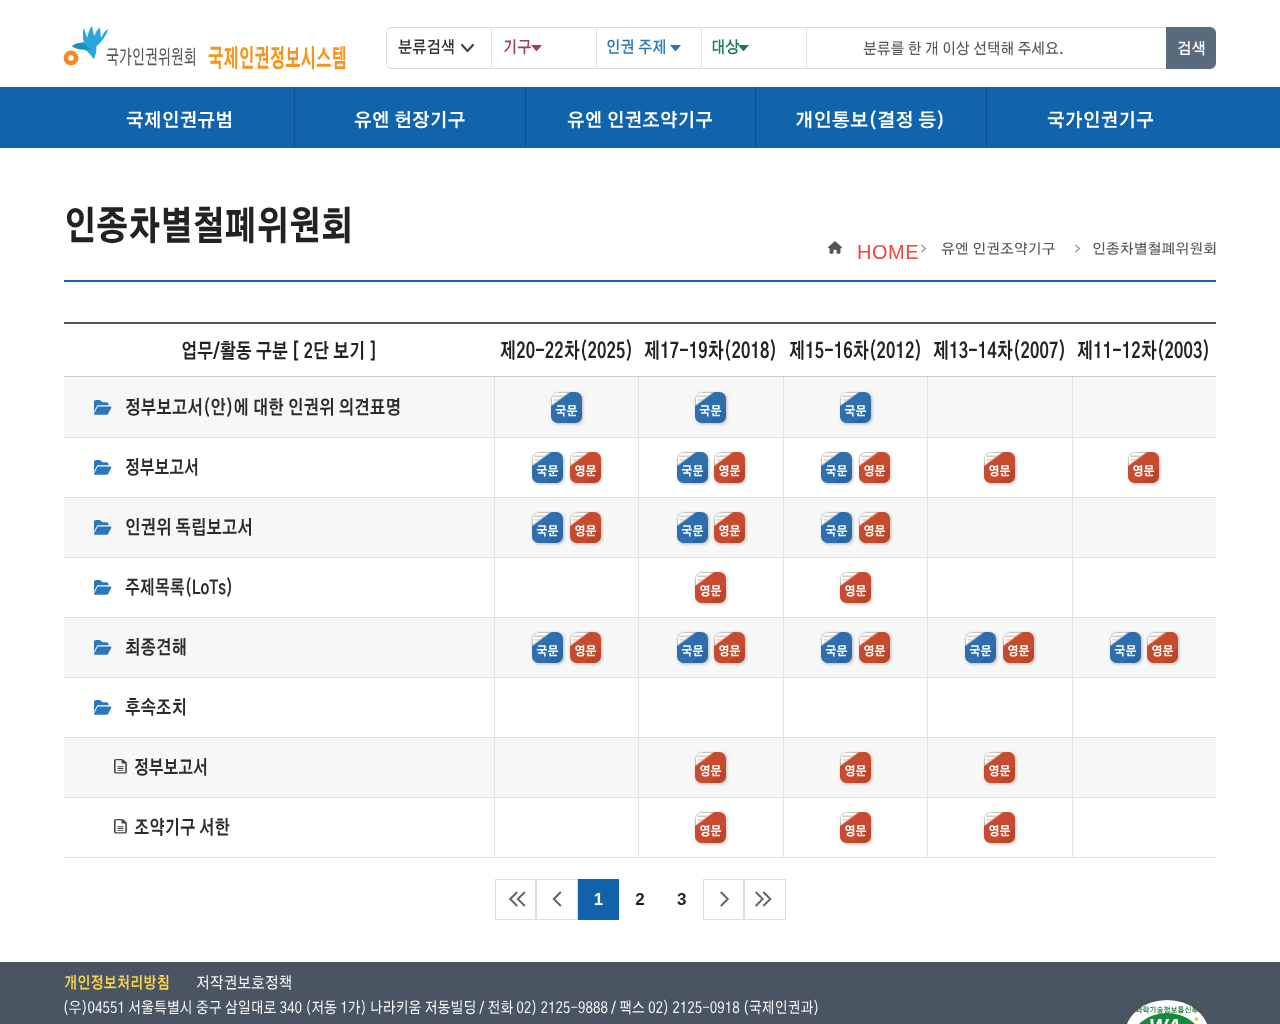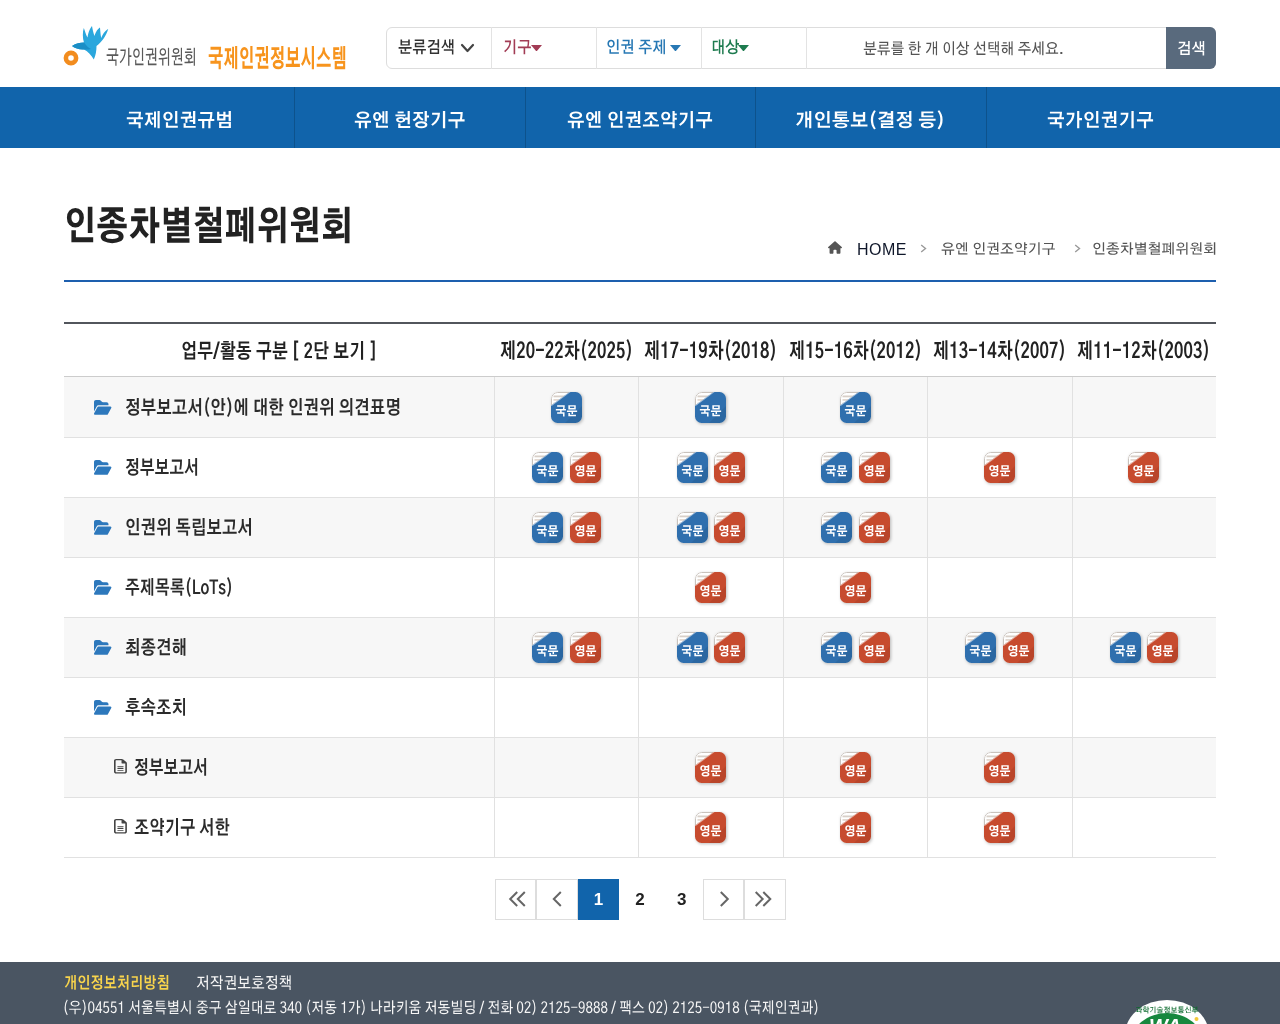--- a/index.html
+++ b/index.html
@@ -117,21 +117,21 @@
     </svg>
 <svg style="position:absolute;left:1047.3px;top:109.8px" width="107.0" height="21.3" viewBox="0 -16.65 107.00 21.28">
       <path d="M2.8 -2.5V-4.5H14.7V1.7H12.5V-2.5ZM0.8 -7.5V-9.5H17.0V-7.5H10.0V-3.8H7.8V-7.5ZM2.9 -13.1V-15.0H15.0Q15.0 -13.9 14.8 -12.1Q14.6 -10.3 14.4 -9.1H12.2Q12.5 -10.1 12.6 -11.3Q12.8 -12.5 12.8 -13.1Z M30.1 1.6V-15.6H32.3V-8.7H35.0V-6.4H32.3V1.6ZM18.9 -2.2Q21.8 -4.2 23.5 -6.8Q25.1 -9.5 25.2 -11.9H19.8V-14.0H27.5Q27.5 -11.7 27.0 -9.7Q26.5 -7.7 25.5 -6.1Q24.5 -4.5 23.3 -3.2Q22.1 -1.9 20.5 -0.7Z M39.9 1.2V-4.3H42.1V-0.8H51.8V1.2ZM49.1 -3.1V-15.6H51.3V-3.1ZM37.3 -10.4Q37.3 -12.4 38.6 -13.7Q40.0 -14.9 42.0 -14.9Q44.0 -14.9 45.4 -13.7Q46.7 -12.4 46.7 -10.4Q46.7 -8.3 45.4 -7.1Q44.1 -5.9 42.0 -5.9Q39.9 -5.9 38.6 -7.1Q37.3 -8.3 37.3 -10.4ZM39.6 -10.4Q39.6 -9.2 40.3 -8.5Q40.9 -7.7 42.0 -7.7Q43.1 -7.7 43.7 -8.5Q44.4 -9.2 44.4 -10.4Q44.4 -11.5 43.7 -12.3Q43.1 -13.1 42.0 -13.1Q40.9 -13.1 40.3 -12.3Q39.6 -11.5 39.6 -10.4Z M57.6 1.2V-3.5H59.8V-0.7H69.7V1.2ZM63.6 -4.8V-6.7H67.0V-15.6H69.3V-2.6H67.0V-4.8ZM54.8 -7.9V-9.9H56.5Q63.1 -9.9 66.4 -10.3V-8.4Q64.4 -8.1 61.4 -8.0V-4.0H59.3V-7.9Q57.1 -7.9 56.5 -7.9ZM56.3 -13.0V-14.9H65.1Q65.1 -13.8 65.0 -12.3Q64.8 -10.8 64.6 -9.8H62.4Q62.6 -10.6 62.8 -11.6Q63.0 -12.6 63.0 -13.0Z M84.4 1.6V-15.6H86.7V1.6ZM72.7 -2.2Q75.7 -4.2 77.4 -6.8Q79.1 -9.4 79.2 -11.9H73.7V-14.0H81.5Q81.5 -5.7 74.3 -0.8Z M89.9 -5.2V-7.3H106.1V-5.2H99.1V1.7H96.9V-5.2ZM92.1 -12.7V-14.7H104.2Q104.2 -13.1 104.0 -10.8Q103.8 -8.6 103.4 -7.0H101.2Q101.6 -8.5 101.8 -10.1Q102.0 -11.8 102.0 -12.7Z" fill="#fff"></path>
     </svg>
 <svg style="position:absolute;left:63.5px;top:204.8px" width="289.0" height="44.3" viewBox="0 -34.65 289.00 44.27">
       <path d="M7.4 2.5V-9.3H11.9V-2.3H29.2V2.5ZM23.8 -6.7V-32.9H28.4V-6.7ZM2.9 -21.9Q2.9 -26.3 5.2 -28.9Q7.6 -31.6 11.4 -31.6Q15.2 -31.6 17.5 -28.9Q19.9 -26.3 19.9 -21.9Q19.9 -17.5 17.5 -14.9Q15.2 -12.2 11.4 -12.2Q7.6 -12.2 5.2 -14.9Q2.9 -17.5 2.9 -21.9ZM7.4 -21.9Q7.4 -19.6 8.5 -18.1Q9.6 -16.6 11.4 -16.6Q13.2 -16.6 14.3 -18.1Q15.4 -19.6 15.4 -21.9Q15.4 -24.3 14.3 -25.8Q13.2 -27.3 11.4 -27.3Q9.6 -27.3 8.5 -25.8Q7.4 -24.3 7.4 -21.9Z M36.7 -3.2Q36.7 -6.4 39.9 -8.2Q43.1 -9.9 48.2 -9.9Q53.3 -9.9 56.5 -8.2Q59.6 -6.4 59.6 -3.2Q59.6 0.0 56.5 1.7Q53.3 3.5 48.2 3.5Q43.1 3.5 39.9 1.7Q36.7 0.0 36.7 -3.2ZM41.7 -3.2Q41.7 -0.7 48.2 -0.7Q51.2 -0.7 52.9 -1.4Q54.7 -2.0 54.7 -3.2Q54.7 -5.8 48.2 -5.8Q41.7 -5.8 41.7 -3.2ZM33.5 -11.4V-15.9H45.9V-20.0H50.4V-15.9H62.7V-11.4ZM35.3 -21.4Q38.6 -22.3 41.4 -23.8Q44.3 -25.3 45.1 -27.3L45.2 -27.9H37.4V-32.3H59.0V-27.9H51.2L51.2 -27.3Q52.1 -25.3 54.9 -23.8Q57.7 -22.3 61.0 -21.3L59.4 -17.6Q55.9 -18.4 52.9 -20.0Q49.9 -21.6 48.2 -23.6Q44.7 -19.4 37.1 -17.5Z M86.4 3.5V-32.9H91.0V-17.3H95.3V-12.1H91.0V3.5ZM70.4 -26.5V-31.4H81.4V-26.5ZM65.7 -4.5Q67.3 -5.6 68.5 -6.7Q69.7 -7.8 70.9 -9.3Q72.2 -10.9 72.9 -12.8Q73.5 -14.8 73.5 -17.0V-18.5H67.1V-23.4H84.2V-18.5H78.0V-17.3Q78.0 -10.8 84.9 -5.1L82.0 -1.7Q80.5 -2.8 78.6 -5.1Q76.6 -7.3 75.8 -9.2Q74.7 -6.8 72.7 -4.5Q70.6 -2.2 68.8 -1.0Z M103.1 3.0V-7.0H120.5V-8.9H103.0V-13.3H124.9V-3.3H107.5V-1.3H125.5V3.0ZM114.3 -17.1V-21.6H120.3V-24.3H114.3V-28.8H120.3V-32.9H124.9V-14.2H120.3V-17.1ZM99.8 -15.2V-32.0H104.1V-27.8H110.6V-32.0H114.9V-15.2ZM104.1 -19.4H110.6V-23.6H104.1Z M135.2 3.3V-6.6H152.6V-8.5H135.1V-12.8H157.0V-3.0H139.6V-1.0H157.6V3.3ZM148.1 -18.0V-22.6H152.4V-32.9H157.0V-13.8H152.4V-18.0ZM135.1 -28.8V-32.8H146.0V-28.8ZM130.4 -16.5Q133.1 -17.4 135.3 -18.9Q137.5 -20.5 137.8 -22.1L137.8 -23.1H131.6V-27.1H149.1V-23.1H143.2V-22.2Q143.5 -20.6 145.5 -19.1Q147.5 -17.6 149.7 -16.8L147.5 -13.5Q145.7 -14.2 143.6 -15.5Q141.6 -16.8 140.5 -18.2Q139.3 -16.5 137.0 -15.1Q134.7 -13.7 132.7 -13.1Z M176.3 -9.7V-14.5H179.3V-18.8H176.4V-23.5H179.3V-32.0H183.2V1.8H179.3V-9.7ZM185.1 3.5V-32.9H189.3V3.5ZM162.0 -3.0V-7.6H164.6V-25.0H162.6V-29.6H176.8V-25.0H174.9V-7.8Q176.2 -7.8 177.8 -8.0V-3.7Q172.1 -3.0 164.8 -3.0ZM168.3 -7.6H169.1Q169.7 -7.6 171.1 -7.7V-25.0H168.3Z M216.8 3.5V-32.9H221.4V3.5ZM194.7 -8.7V-13.3H197.9Q208.8 -13.3 216.1 -14.5V-10.0Q212.6 -9.3 207.3 -9.0V2.7H202.7V-8.8Q200.2 -8.7 197.9 -8.7ZM196.7 -24.2Q196.7 -27.7 199.2 -29.9Q201.6 -32.1 205.2 -32.1Q208.9 -32.1 211.3 -29.9Q213.7 -27.8 213.7 -24.2Q213.7 -20.6 211.3 -18.4Q208.9 -16.2 205.2 -16.2Q201.5 -16.2 199.1 -18.4Q196.7 -20.5 196.7 -24.2ZM201.3 -24.2Q201.3 -22.5 202.4 -21.4Q203.5 -20.4 205.2 -20.4Q207.0 -20.4 208.1 -21.4Q209.2 -22.5 209.2 -24.2Q209.2 -25.9 208.1 -26.9Q206.9 -28.0 205.2 -28.0Q203.5 -28.0 202.4 -26.9Q201.3 -25.8 201.3 -24.2Z M232.0 2.6V-7.0H236.4V-1.9H254.1V2.6ZM242.8 -8.6V-12.7H248.8V-32.9H253.4V-5.4H248.8V-8.6ZM227.0 -13.6V-18.0H230.0Q240.5 -18.0 247.9 -19.4V-15.0Q244.2 -14.3 239.2 -13.9V-7.6H234.9V-13.7Q233.2 -13.6 230.0 -13.6ZM229.2 -26.2Q229.2 -29.2 231.6 -30.9Q234.0 -32.7 237.6 -32.7Q241.3 -32.7 243.7 -30.9Q246.1 -29.2 246.1 -26.2Q246.1 -23.2 243.7 -21.5Q241.3 -19.8 237.6 -19.8Q234.0 -19.8 231.6 -21.5Q229.2 -23.2 229.2 -26.2ZM233.7 -26.2Q233.7 -25.1 234.8 -24.4Q235.9 -23.7 237.6 -23.7Q239.3 -23.7 240.4 -24.4Q241.5 -25.1 241.5 -26.2Q241.5 -27.4 240.4 -28.0Q239.3 -28.7 237.6 -28.7Q236.0 -28.7 234.8 -28.0Q233.7 -27.4 233.7 -26.2Z M259.0 -1.0V-5.7H261.7Q274.6 -5.7 280.3 -6.5V-2.0Q273.8 -1.0 261.6 -1.0ZM267.3 -3.9V-10.1H271.9V-3.9ZM280.8 3.5V-32.9H285.5V3.5ZM263.9 -27.2V-31.4H275.5V-27.2ZM259.8 -21.3V-25.4H278.7V-21.3ZM261.0 -14.3Q261.0 -17.1 263.5 -18.6Q265.9 -20.1 269.6 -20.1Q273.3 -20.1 275.8 -18.6Q278.4 -17.1 278.4 -14.3Q278.4 -11.5 275.9 -9.9Q273.3 -8.4 269.6 -8.4Q265.9 -8.4 263.5 -9.9Q261.0 -11.5 261.0 -14.3ZM265.6 -14.3Q265.6 -13.2 266.8 -12.7Q267.9 -12.2 269.6 -12.2Q271.3 -12.2 272.5 -12.7Q273.7 -13.2 273.7 -14.3Q273.7 -16.4 269.6 -16.4Q267.9 -16.4 266.8 -15.9Q265.6 -15.4 265.6 -14.3Z" fill="#222"></path>
     </svg>
 <svg class="abs" style="left:828px;top:241px" width="14" height="13" viewBox="0 0 576 512">
       <path d="M575.8 255.5c0 18-15 32.1-32 32.1h-32l.7 160.2c0 2.7-.2 5.4-.5 8.1V472c0 22.1-17.9 40-40 40H456c-1.1 0-2.2 0-3.3-.1c-1.4 .1-2.8 .1-4.2 .1H416 392c-22.1 0-40-17.9-40-40V448 384c0-17.7-14.3-32-32-32H256c-17.7 0-32 14.3-32 32v64 24c0 22.1-17.9 40-40 40H160 128.1c-1.5 0-3-.1-4.5-.2c-1.2 .1-2.4 .2-3.6 .2H104c-22.1 0-40-17.9-40-40V360c0-.9 0-1.9 .1-2.8V287.6H32c-18 0-32-14-32-32.1c0-9 3-17 10-24L266.4 8c7-7 15-8 22-8s15 2 21 7L564.8 231.5c8 7 12 15 11 24z" fill="#555"></path>
     </svg>
-<div class="abs" style="left:857px;top:241px;font-size:16px;color:#0f172a;letter-spacing:0.5px">HOME</div>
+<div class="abs" style="left:857px;top:241px;font-size:20px;color:#ef4444;letter-spacing:0.5px">HOME</div>
 <svg style="position:absolute;left:940.5px;top:240.9px" width="114.6" height="16.1" viewBox="0 -12.60 114.60 16.10">
       <path d="M0.6 -2.9V-4.0H13.2V-2.9H10.0V1.3H8.6V-2.9H5.2V1.3H3.9V-2.9ZM2.1 -8.4Q2.1 -9.3 2.8 -9.9Q3.5 -10.5 4.5 -10.8Q5.6 -11.1 6.9 -11.1Q9.0 -11.1 10.4 -10.4Q11.8 -9.7 11.8 -8.4Q11.8 -7.2 10.4 -6.4Q9.0 -5.7 6.9 -5.7Q4.9 -5.7 3.5 -6.4Q2.1 -7.2 2.1 -8.4ZM3.5 -8.4Q3.5 -7.6 4.6 -7.2Q5.6 -6.8 6.9 -6.8Q8.4 -6.8 9.4 -7.2Q10.3 -7.7 10.3 -8.4Q10.3 -9.2 9.4 -9.6Q8.4 -10.0 6.9 -10.0Q5.6 -10.0 4.6 -9.6Q3.5 -9.2 3.5 -8.4Z M17.2 0.9V-3.0H18.5V-0.3H26.4V0.9ZM24.8 -2.2V-11.4H26.0V-2.2ZM20.4 -6.9V-8.1H22.3V-11.3H23.5V-2.4H22.3V-6.9ZM15.0 -7.5Q15.0 -8.9 15.8 -9.8Q16.7 -10.7 18.0 -10.7Q19.4 -10.7 20.2 -9.8Q21.1 -8.9 21.1 -7.5Q21.1 -6.0 20.2 -5.1Q19.4 -4.3 18.0 -4.3Q16.6 -4.3 15.8 -5.1Q15.0 -6.0 15.0 -7.5ZM16.3 -7.5Q16.3 -6.5 16.7 -5.9Q17.2 -5.3 18.0 -5.3Q18.8 -5.3 19.3 -5.9Q19.8 -6.5 19.8 -7.5Q19.8 -8.4 19.3 -9.1Q18.8 -9.7 18.0 -9.7Q17.2 -9.7 16.7 -9.1Q16.3 -8.4 16.3 -7.5Z M34.7 0.8V-3.0H36.0V-0.3H43.8V0.8ZM42.0 -2.1V-11.4H43.3V-2.1ZM32.7 -7.6Q32.7 -9.1 33.7 -10.0Q34.6 -10.9 36.2 -10.9Q37.7 -10.9 38.7 -10.0Q39.7 -9.1 39.7 -7.6Q39.7 -6.2 38.7 -5.3Q37.7 -4.4 36.2 -4.4Q34.6 -4.4 33.7 -5.3Q32.7 -6.2 32.7 -7.6ZM34.0 -7.6Q34.0 -6.7 34.6 -6.1Q35.2 -5.5 36.2 -5.5Q37.2 -5.5 37.8 -6.1Q38.4 -6.7 38.4 -7.6Q38.4 -8.6 37.8 -9.2Q37.2 -9.8 36.2 -9.8Q35.2 -9.8 34.6 -9.2Q34.0 -8.6 34.0 -7.6Z M48.5 0.8V-2.6H49.8V-0.3H57.7V0.8ZM53.1 -3.7V-4.8H56.0V-11.4H57.3V-1.9H56.0V-3.7ZM46.2 -6.0V-7.0H47.6Q52.4 -7.0 55.3 -7.4V-6.3Q53.4 -6.1 51.1 -6.0V-2.9H49.9V-6.0Q48.5 -6.0 47.6 -6.0ZM47.4 -9.8V-10.9H54.3Q54.3 -10.0 54.1 -8.9Q54.0 -7.8 53.8 -6.9H52.5Q52.7 -7.7 52.9 -8.5Q53.0 -9.4 53.0 -9.8Z M59.6 -0.2V-1.3H65.3V-4.3H66.7V-1.3H72.3V-0.2ZM60.6 -4.5Q61.3 -4.8 62.1 -5.2Q62.8 -5.6 63.5 -6.1Q64.2 -6.7 64.7 -7.3Q65.2 -8.0 65.2 -8.7L65.2 -9.3H61.4V-10.4H70.5V-9.3H66.8L66.8 -8.7Q66.9 -7.4 68.3 -6.3Q69.7 -5.2 71.4 -4.5L70.8 -3.6Q69.3 -4.1 67.9 -5.1Q66.5 -6.1 66.0 -7.1Q65.5 -6.2 64.2 -5.2Q62.9 -4.2 61.2 -3.6Z M75.6 -1.8V-2.9H84.4V1.3H83.1V-1.8ZM83.1 -3.6V-11.4H84.4V-9.5H86.1V-8.4H84.4V-6.3H86.1V-5.3H84.4V-3.6ZM74.0 -7.8Q74.0 -9.2 75.0 -10.0Q76.0 -10.9 77.5 -10.9Q79.0 -10.9 80.0 -10.0Q81.0 -9.2 81.0 -7.8Q81.0 -6.5 80.0 -5.6Q79.0 -4.8 77.5 -4.8Q76.0 -4.8 75.0 -5.6Q74.0 -6.5 74.0 -7.8ZM75.4 -7.8Q75.4 -7.0 76.0 -6.4Q76.6 -5.8 77.5 -5.8Q78.4 -5.8 79.0 -6.4Q79.6 -7.0 79.6 -7.8Q79.6 -8.7 79.0 -9.3Q78.4 -9.9 77.5 -9.9Q76.6 -9.9 76.0 -9.3Q75.4 -8.7 75.4 -7.8Z M97.3 1.2V-11.4H98.6V1.2ZM87.9 -1.4Q90.3 -2.9 91.8 -5.0Q93.2 -7.0 93.2 -9.0H88.6V-10.2H94.6Q94.6 -4.3 88.8 -0.5Z M101.3 -4.1V-5.2H113.9V-4.1H108.3V1.3H106.9V-4.1ZM103.0 -9.6V-10.7H112.3Q112.3 -7.7 111.6 -5.0H110.3Q110.6 -6.2 110.8 -7.5Q111.0 -8.8 111.0 -9.6Z" fill="#555"></path>
     </svg>
 <svg style="position:absolute;left:1091.5px;top:240.9px" width="125.0" height="16.1" viewBox="0 -12.60 125.01 16.10">
       <path d="M3.4 0.8V-3.0H4.7V-0.3H12.5V0.8ZM10.8 -2.1V-11.4H12.1V-2.1ZM1.4 -7.6Q1.4 -9.1 2.4 -10.0Q3.4 -10.9 4.9 -10.9Q6.5 -10.9 7.4 -10.0Q8.4 -9.1 8.4 -7.6Q8.4 -6.2 7.5 -5.3Q6.5 -4.4 4.9 -4.4Q3.4 -4.4 2.4 -5.3Q1.4 -6.2 1.4 -7.6ZM2.7 -7.6Q2.7 -6.7 3.4 -6.1Q4.0 -5.5 4.9 -5.5Q5.9 -5.5 6.5 -6.1Q7.1 -6.7 7.1 -7.6Q7.1 -8.6 6.5 -9.2Q5.9 -9.8 4.9 -9.8Q4.0 -9.8 3.4 -9.2Q2.7 -8.6 2.7 -7.6Z M16.0 -1.0Q16.0 -2.1 17.3 -2.6Q18.6 -3.2 20.8 -3.2Q23.0 -3.2 24.3 -2.7Q25.7 -2.1 25.7 -1.0Q25.7 0.0 24.3 0.6Q23.0 1.2 20.8 1.2Q18.6 1.2 17.3 0.6Q16.0 0.0 16.0 -1.0ZM17.5 -1.0Q17.5 0.1 20.8 0.1Q22.3 0.1 23.3 -0.2Q24.2 -0.5 24.2 -1.0Q24.2 -1.6 23.3 -1.9Q22.4 -2.2 20.8 -2.2Q17.5 -2.2 17.5 -1.0ZM14.5 -4.2V-5.3H20.2V-7.1H21.5V-5.3H27.1V-4.2ZM15.4 -7.2Q17.0 -7.6 18.4 -8.3Q19.8 -9.0 20.0 -9.7V-10.0H16.3V-11.1H25.4V-10.0H21.7L21.7 -9.7Q21.9 -9.0 23.3 -8.3Q24.6 -7.6 26.2 -7.2L25.7 -6.3Q24.2 -6.6 22.8 -7.3Q21.5 -8.0 20.8 -8.7Q20.3 -8.0 19.0 -7.3Q17.6 -6.6 16.0 -6.3Z M37.8 1.2V-11.4H39.2V-5.6H41.2V-4.4H39.2V1.2ZM30.6 -9.6V-10.8H35.2V-9.6ZM28.6 -1.3Q29.2 -1.7 29.8 -2.2Q30.4 -2.6 30.9 -3.2Q31.5 -3.8 31.8 -4.5Q32.2 -5.3 32.2 -6.1V-6.8H29.1V-8.0H36.5V-6.8H33.5V-6.1Q33.5 -3.9 36.8 -1.7L35.9 -0.8Q35.0 -1.4 34.1 -2.3Q33.2 -3.1 32.9 -3.9Q32.5 -3.0 31.4 -2.0Q30.4 -1.0 29.4 -0.5Z M44.8 1.0V-2.2H52.5V-3.3H44.7V-4.4H53.8V-1.2H46.1V-0.0H54.2V1.0ZM49.2 -6.2V-7.3H52.5V-8.7H49.2V-9.8H52.5V-11.4H53.8V-4.9H52.5V-6.2ZM43.3 -5.4V-11.1H44.5V-9.3H48.3V-11.1H49.6V-5.4ZM44.5 -6.4H48.3V-8.3H44.5Z M58.7 1.1V-2.1H66.4V-3.2H58.6V-4.3H67.7V-1.1H60.0V0.1H68.1V1.1ZM64.1 -6.6V-7.8H66.4V-11.4H67.7V-4.8H66.4V-6.6ZM58.5 -10.4V-11.4H63.1V-10.4ZM56.5 -5.5Q57.7 -5.8 58.8 -6.5Q60.0 -7.2 60.0 -7.9V-8.4H57.0V-9.4H64.5V-8.4H61.6V-7.9Q61.7 -7.3 62.6 -6.6Q63.6 -6.0 64.7 -5.6L64.0 -4.8Q63.2 -5.1 62.2 -5.6Q61.3 -6.1 60.8 -6.7Q60.3 -6.1 59.2 -5.5Q58.2 -4.9 57.1 -4.6Z M76.4 -3.6V-4.7H77.9V-6.9H76.4V-8.0H77.9V-11.1H79.1V0.7H77.9V-3.6ZM80.4 1.2V-11.4H81.7V1.2ZM70.1 -1.2V-2.3H71.5V-9.1H70.4V-10.1H76.5V-9.1H75.5V-2.4Q76.0 -2.4 77.0 -2.5V-1.5Q74.7 -1.2 71.5 -1.2ZM72.6 -2.3H72.9Q73.3 -2.3 74.4 -2.4V-9.1H72.6Z M94.2 1.2V-11.4H95.5V1.2ZM84.3 -3.2V-4.3H85.9Q90.5 -4.3 93.8 -4.7V-3.7Q92.0 -3.4 89.4 -3.3V1.0H88.1V-3.2Q87.0 -3.2 85.9 -3.2ZM85.3 -8.4Q85.3 -9.6 86.3 -10.4Q87.3 -11.1 88.8 -11.1Q90.3 -11.1 91.3 -10.4Q92.3 -9.6 92.3 -8.4Q92.3 -7.2 91.3 -6.5Q90.3 -5.8 88.8 -5.8Q87.3 -5.8 86.3 -6.5Q85.3 -7.2 85.3 -8.4ZM86.6 -8.4Q86.6 -7.7 87.3 -7.2Q87.9 -6.8 88.8 -6.8Q89.8 -6.8 90.4 -7.2Q91.0 -7.7 91.0 -8.4Q91.0 -9.1 90.4 -9.6Q89.8 -10.1 88.8 -10.1Q87.9 -10.1 87.3 -9.6Q86.6 -9.1 86.6 -8.4Z M100.6 0.9V-2.4H101.9V-0.2H109.8V0.9ZM105.3 -3.1V-4.1H108.1V-11.4H109.4V-1.8H108.1V-3.1ZM98.3 -4.9V-5.9H99.6Q104.1 -5.9 107.4 -6.4V-5.4Q105.6 -5.1 103.3 -5.0V-2.7H102.0V-4.9Q100.7 -4.9 99.6 -4.9ZM99.4 -9.1Q99.4 -10.0 100.4 -10.6Q101.4 -11.2 102.9 -11.2Q104.4 -11.2 105.4 -10.6Q106.4 -10.0 106.4 -9.1Q106.4 -8.1 105.4 -7.5Q104.4 -6.9 102.9 -6.9Q101.4 -6.9 100.4 -7.5Q99.4 -8.1 99.4 -9.1ZM100.7 -9.1Q100.7 -8.5 101.4 -8.2Q102.0 -7.9 102.9 -7.9Q103.9 -7.9 104.5 -8.2Q105.1 -8.5 105.1 -9.1Q105.1 -9.6 104.5 -9.9Q103.8 -10.2 102.9 -10.2Q102.0 -10.2 101.4 -9.9Q100.7 -9.6 100.7 -9.1Z M112.1 -0.5V-1.6H113.6Q118.6 -1.6 121.5 -1.9V-0.8Q118.4 -0.5 113.6 -0.5ZM116.1 -1.2V-3.5H117.4V-1.2ZM121.9 1.2V-11.4H123.3V1.2ZM114.4 -9.8V-10.8H119.2V-9.8ZM112.5 -7.8V-8.8H120.6V-7.8ZM113.1 -5.1Q113.1 -6.0 114.2 -6.5Q115.2 -7.0 116.8 -7.0Q118.3 -7.0 119.4 -6.5Q120.4 -6.0 120.4 -5.1Q120.4 -4.1 119.4 -3.6Q118.3 -3.1 116.8 -3.1Q115.2 -3.1 114.2 -3.6Q113.1 -4.1 113.1 -5.1ZM114.5 -5.1Q114.5 -4.6 115.1 -4.3Q115.8 -4.0 116.8 -4.0Q117.7 -4.0 118.4 -4.3Q119.0 -4.6 119.0 -5.1Q119.0 -5.6 118.4 -5.8Q117.7 -6.1 116.8 -6.1Q115.8 -6.1 115.1 -5.8Q114.5 -5.6 114.5 -5.1Z" fill="#555"></path>
     </svg>
 <svg class="abs" style="left:919.5px;top:244px" width="7" height="9" viewBox="0 0 7 9">
       <path d="M1.2 1 L5.5 4.5 L1.2 8" fill="none" stroke="#999" stroke-width="1.4"></path>
     </svg>
 <svg class="abs" style="left:1074px;top:244px" width="7" height="9" viewBox="0 0 7 9">

